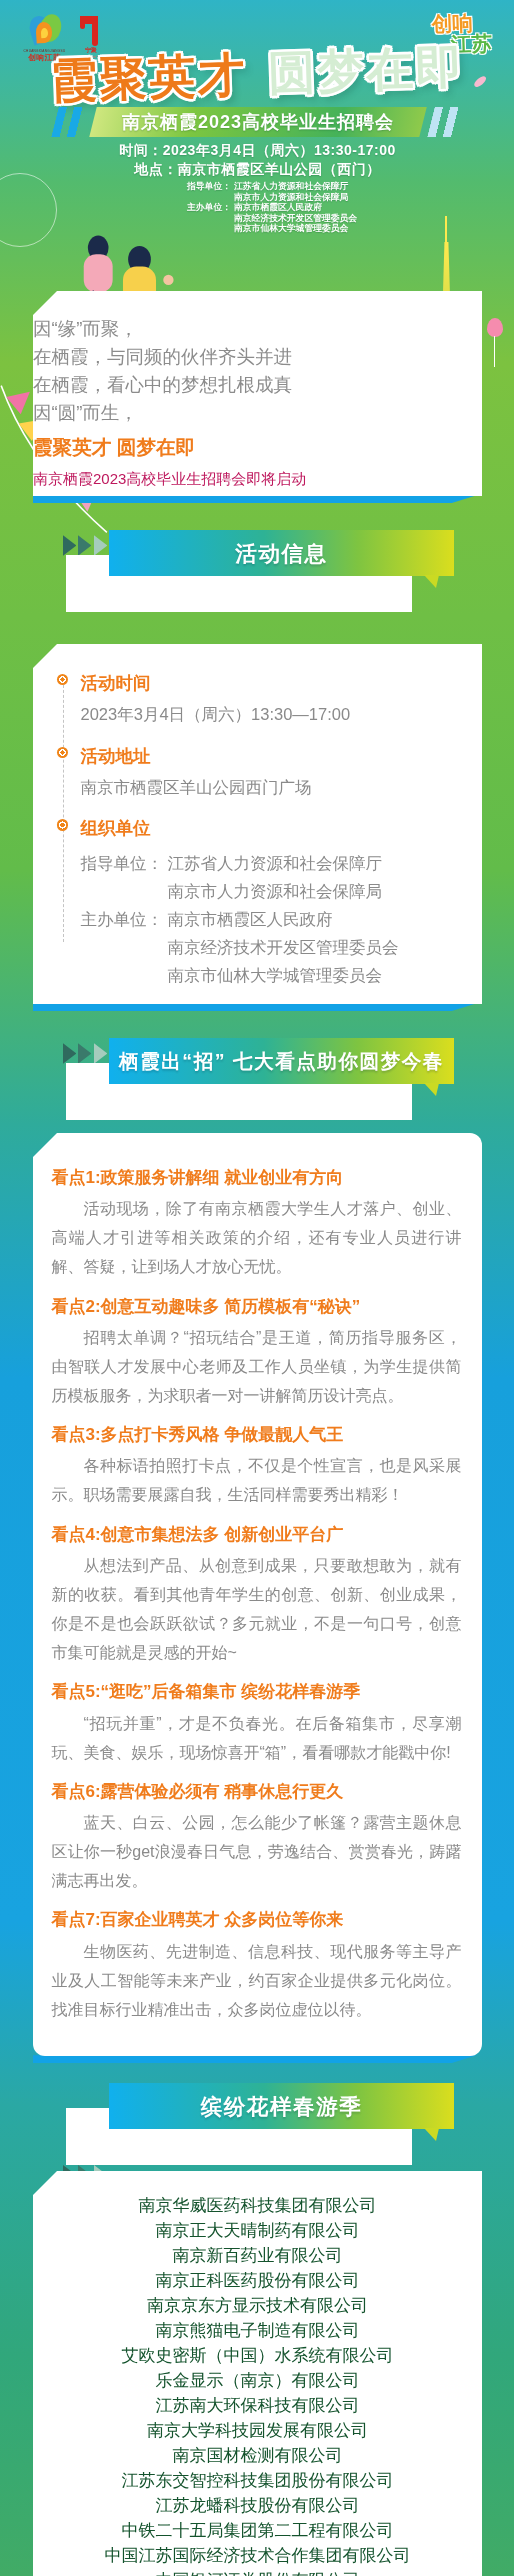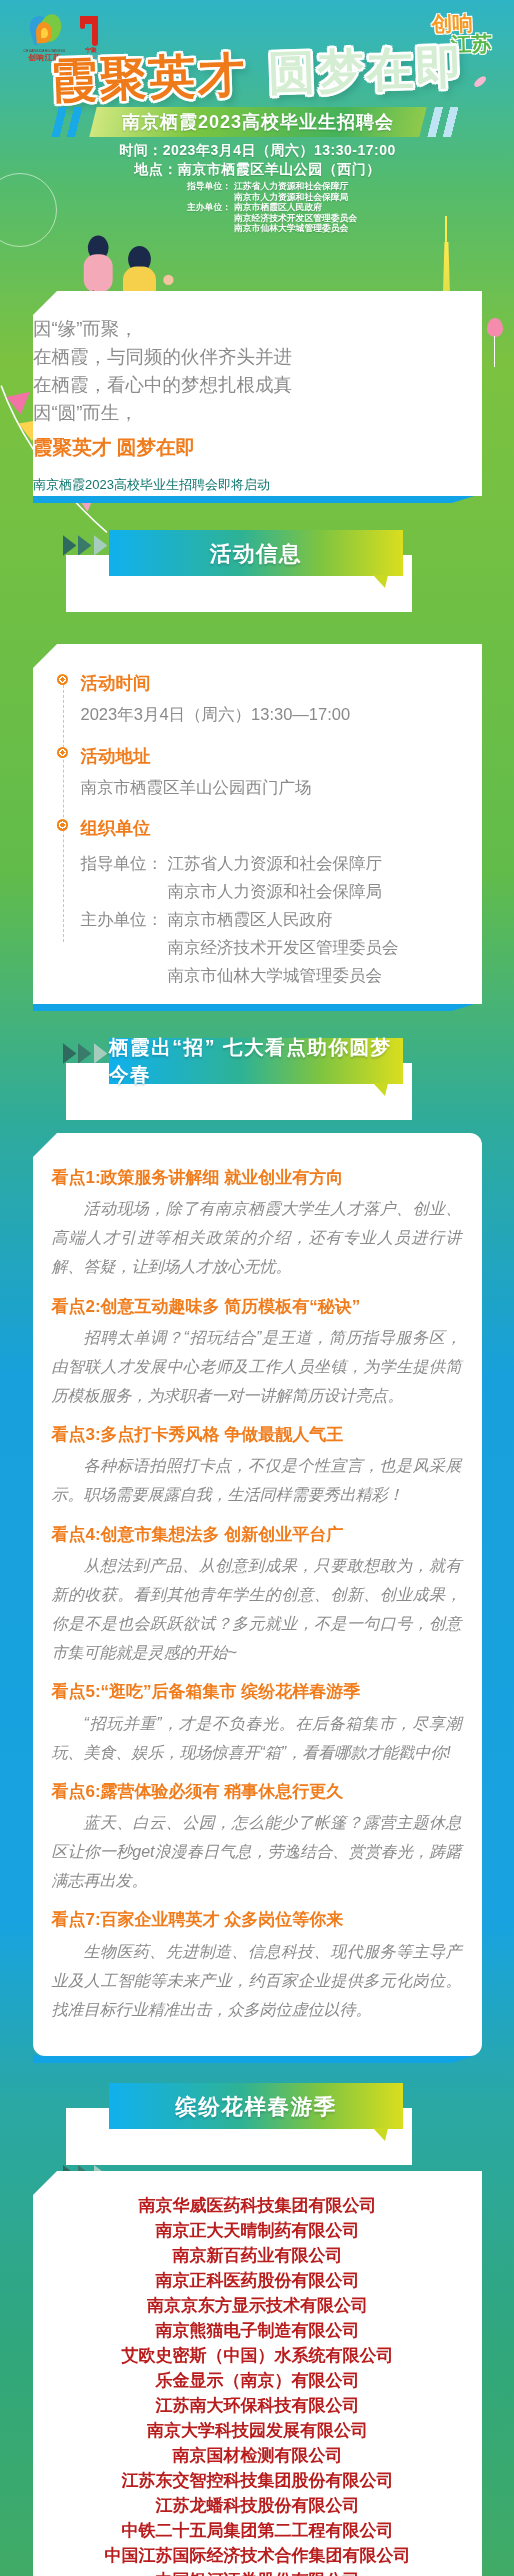--- a/index.html
+++ b/index.html
@@ -58,50 +58,50 @@
   .orgs .lab{width:47px;font-weight:bold;flex:none;}
   .orgs .val{font-weight:bold;}
   
   .card-wrap{position:absolute;left:33px;width:449px;}
   .card-blue{position:absolute;left:0;right:5.2px;bottom:0;height:7.7px;background:#12a2e6;
      clip-path:polygon(0 0,100% 0,calc(100% - 25px) 100%,0 100%);}
   .card{position:absolute;left:0;right:0;top:0;bottom:6.7px;background:#fff;
      clip-path:polygon(24px 0,100% 0,100% 100%,0 100%,0 24px);}
   .intro-card{color:#8c8c8c;font-size:18.5px;padding-top:24px;line-height:28px;}
   .intro-card .hl{color:#f07c1c;font-weight:bold;font-size:19.6px;margin-top:6.2px;}
-  .intro-card .sub{color:#0f766e;font-size:13px;margin-top:10px;}
+  .intro-card .sub{color:#be185d;font-size:15px;margin-top:4px;}
   
   .banner-group{position:absolute;left:0;width:515px;height:103px;}
   .chev{position:absolute;top:5.2px;width:13.4px;height:20.6px;clip-path:polygon(0 0,100% 50%,0 100%);}
   .c1{left:63px;background:#2f6a5e;} .c2{left:78px;background:#3a7a6b;} .c3{left:94px;background:#a5ccbd;}
   .banner-echo{position:absolute;left:66px;top:25px;width:346px;height:57px;background:#fff;}
-  .banner-bar{position:absolute;left:109px;top:0;width:294px;height:46px;
+  .banner-bar{position:absolute;left:109px;top:0;width:345px;height:46px;
      background:linear-gradient(90deg,#10b0ee,#2eb295 45%,#7ec441 72%,#dade1e);
      display:flex;align-items:center;justify-content:center;}
   .banner-bar::after{content:"";position:absolute;right:15.5px;bottom:-12.4px;width:0;height:0;
      border-left:12.4px solid transparent;border-right:3.1px solid transparent;border-top:13.4px solid #cada23;}
   .banner-text{color:#fff;font-size:21.6px;font-weight:bold;letter-spacing:1.5px;text-shadow:0 1.5px 2.1px rgba(0,40,60,.2);}
   
   .info-card{padding:27px 31px 0 29px;}
   .dash-line{position:absolute;left:30px;top:31px;bottom:62px;border-left:1px dashed #c4c4c4;}
   .info-item{position:relative;margin-bottom:17.5px;padding-left:18.5px;}
   .bullet{position:absolute;left:-5.2px;top:3.1px;width:11.3px;height:11.3px;border-radius:50%;
      background:radial-gradient(circle,#f08519 0 2.1px,#fff 2.1px 3.6px,#f08519 3.6px 5.7px);}
   .info-title{color:#f07c1c;font-size:17.5px;font-weight:bold;margin-bottom:8.2px;}
   .info-value{color:#8a8a8a;font-size:16.5px;line-height:23px;}
   .org-list .row{display:flex;color:#8a8a8a;font-size:16.5px;line-height:28px;}
   .org-list .lab{width:87px;flex:none;}
   
   .hl-card{padding:33px 20.6px 0 18.5px;border-radius:12px;}
   .hl-item{margin-bottom:13.4px;}
   .hl-title{color:#f07c1c;font-size:17px;font-weight:bold;margin-bottom:5.2px;}
-  .hl-body{color:#8a8a8a;font-size:16px;line-height:29px;text-align:justify;text-indent:2em;font-style:italic;}
+  .hl-body{color:#8a8a8a;font-size:16px;line-height:29px;text-align:justify;text-indent:2em;}
   
   .co-card{padding-top:21.6px;text-align:center;}
-  .co{color:#b91c1c;font-size:17px;line-height:25px;font-weight:bold;}
+  .co{color:#14532d;font-size:17px;line-height:25px;}
   
   .petal{position:absolute;background:#f6b9cf;border-radius:50%;}
   .ring-deco{position:absolute;border:1px solid rgba(255,255,255,.55);border-radius:50%;}
   .tower{position:absolute;left:433px;top:216px;width:27px;height:242px;}
   .tower .body{position:absolute;left:5.2px;bottom:0;width:16.5px;height:216px;
      background:linear-gradient(180deg,#ffe94f,#a6ce3e 70%,#63b94e);clip-path:polygon(38% 0,62% 0,100% 100%,0 100%);}
   .tower .spire{position:absolute;left:12.4px;top:0;width:2.1px;height:36px;background:#ffe94f;}
   .balloon{position:absolute;left:487px;top:318px;width:15.5px;height:18.5px;background:#f58cae;border-radius:50% 50% 50% 50%/60% 60% 40% 40%;}
   .balloon::after{content:"";position:absolute;left:7.2px;top:17.5px;height:31px;border-left:0.5px solid #fff;}
 </style>

